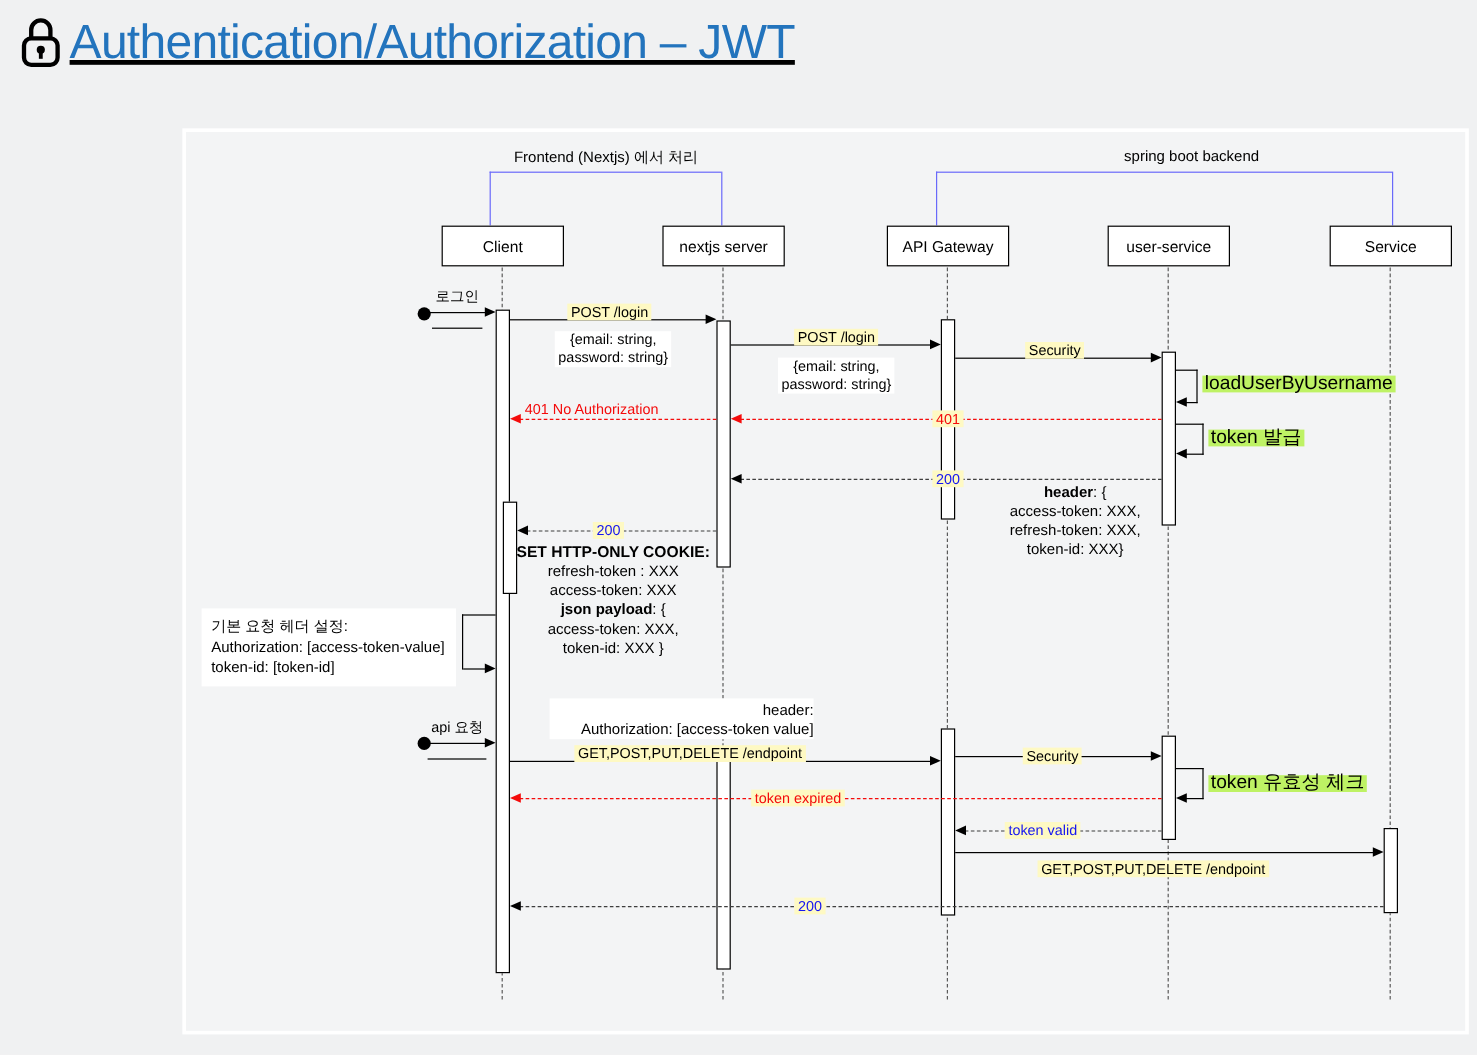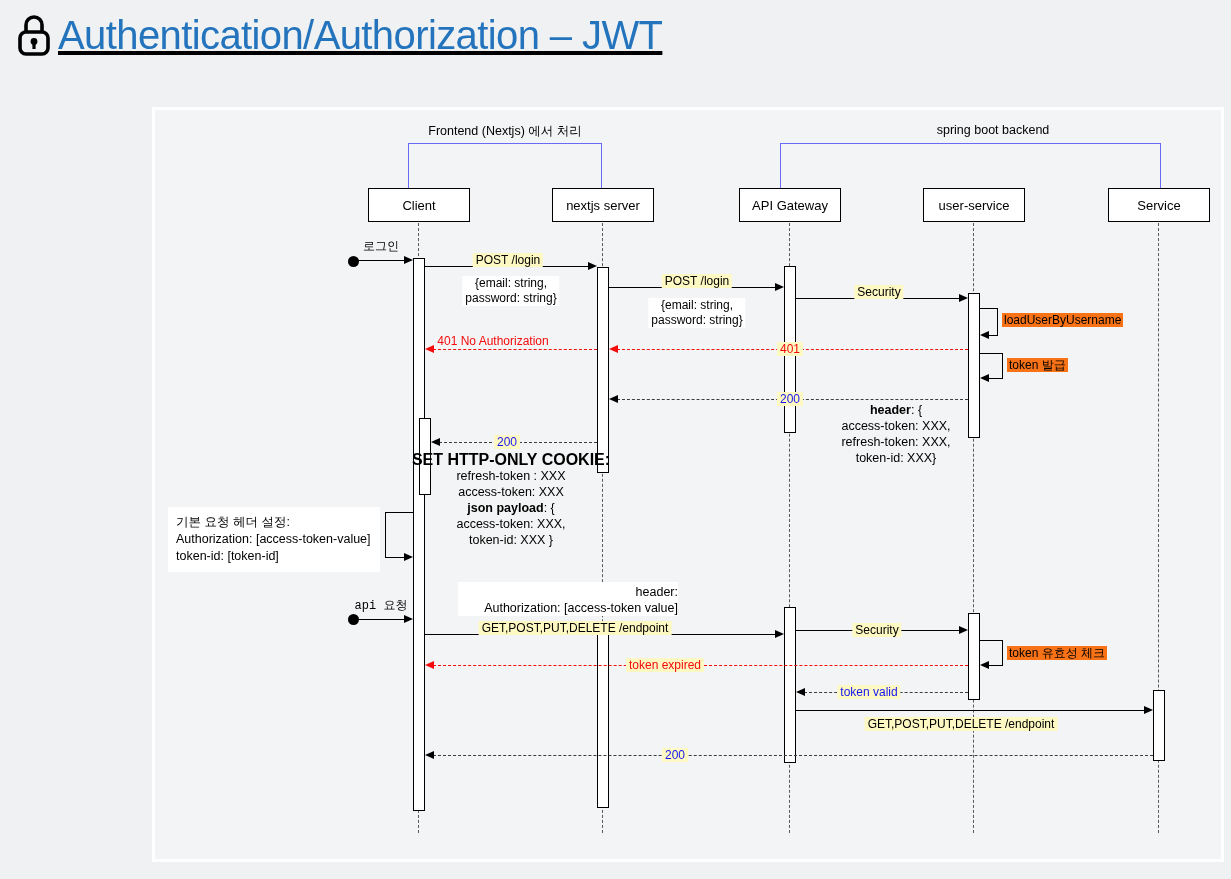--- a/index.html
+++ b/index.html
@@ -36,22 +36,22 @@
   .ar { position:absolute; width:0; height:0; border-top:4.5px solid transparent; border-bottom:4.5px solid transparent; z-index:3; }
   .ar.r { border-left:9px solid #000; }
   .ar.l { border-right:9px solid #000; }
   .ar.red.l { border-right-color:#f40b0b; }
   .dot { position:absolute; width:11px; height:11px; background:#000; border-radius:50%; z-index:3; }
   
   .lbl { position:absolute; transform:translateX(-50%); white-space:nowrap; font-size:12px;
          background:#fef9c3; padding:0 3px; line-height:14px; z-index:4; }
   .lbl.blue { color:#1616f0; }
   .lbl.redt { color:#f40b0b; }
-  .lbl.under { border-bottom:1px solid #000; padding-bottom:6px;font-family:Liberation Mono, monospace; }
-  .sl-lbl { position:absolute; white-space:nowrap; font-size:12px; background:#f97316; padding:0 2px;
+  .lbl.under { border-bottom:1px solid #000; padding-bottom:19px; }
+  .sl-lbl { position:absolute; white-space:nowrap; font-size:16px; background:#bef264; padding:0 2px;
             line-height:14px; z-index:4; }
   .blk { position:absolute; transform:translateX(-50%); text-align:center; font-size:12.5px;
          line-height:16px; white-space:nowrap; z-index:4; }
   .blk .pre { white-space:pre-line; display:block; background:#fff; padding:0 3px; }
   .note { position:absolute; background:#fff; font-size:12.5px; line-height:17px; padding:7px 8px; z-index:4; }
   .cbox { position:absolute; background:#fff; font-size:12.5px; line-height:16px; text-align:center;
           padding-top:2px; z-index:4; }
   .b { font-weight:bold; }
 </style>
 </head>
@@ -167,21 +167,21 @@
     <div>access-token: XXX,</div>
     <div>refresh-token: XXX,</div>
     <div>token-id: XXX}</div>
   </div>
 
   <div class="hl dash" style="left:284px; top:332px; width:158px;"></div>
   <div class="ar l" style="left:276px; top:328px;"></div>
   <div class="lbl blue" style="left:352px; top:325px;">200</div>
 
   <div class="blk" style="left:356px; top:342px;">
-    <div class="b" style="font-size:16px;">SET HTTP-ONLY COOKIE:</div>
+    <div class="b" style="font-size:13px;">SET HTTP-ONLY COOKIE:</div>
     <div>refresh-token : XXX</div>
     <div>access-token: XXX</div>
     <div><span class="b">json payload</span><span>: {</span></div>
     <div>access-token: XXX,</div>
     <div>token-id: XXX }</div>
   </div>
 
   <div class="note" style="left:13px; top:397px; width:212px;">
     <div>기본 요청 헤더 설정:</div>
     <div>Authorization: [access-token-value]</div>

